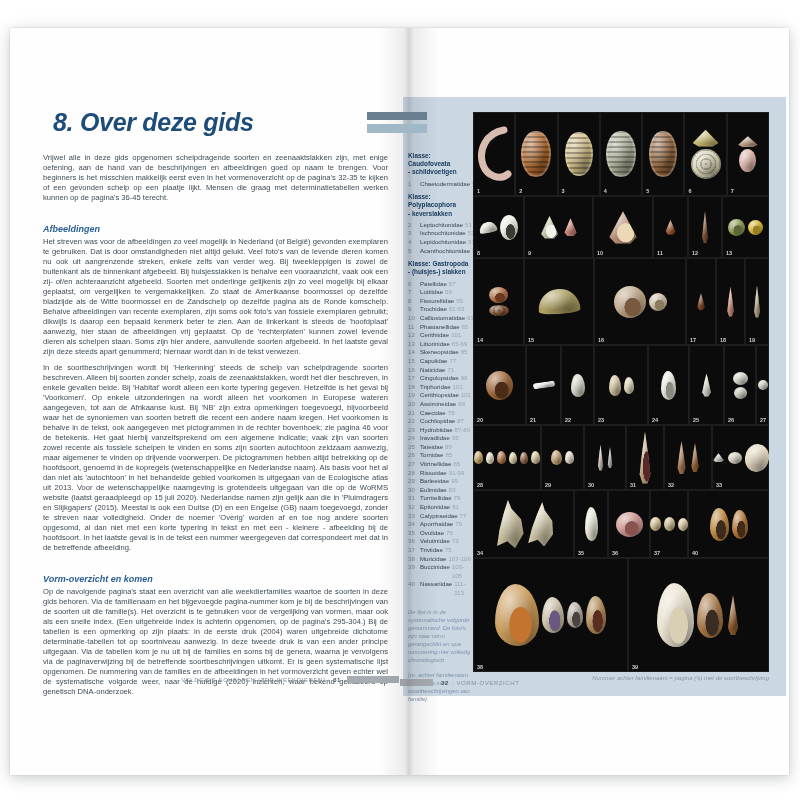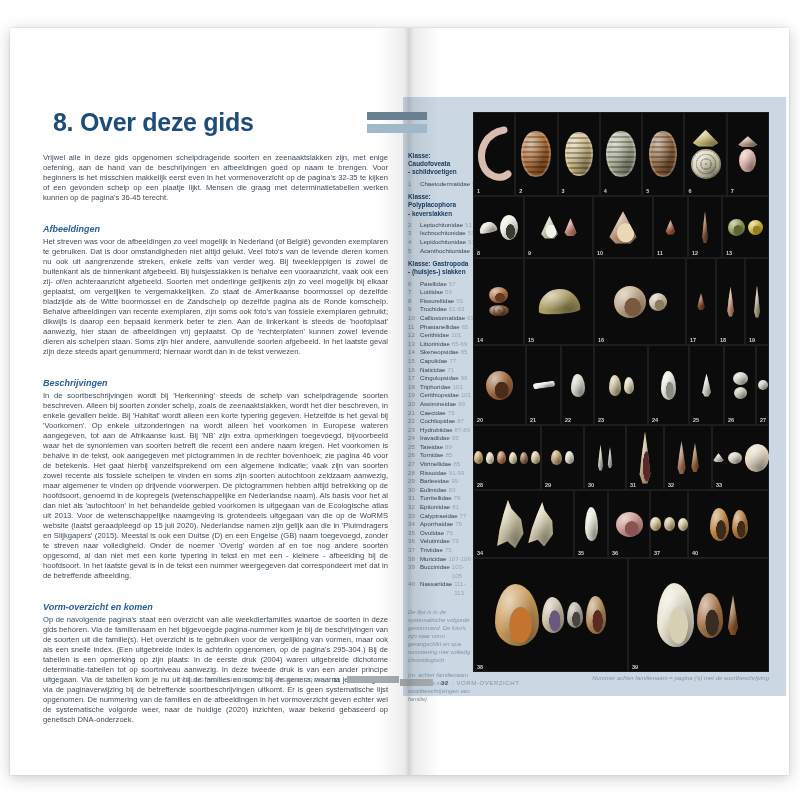--- a/index.html
+++ b/index.html
@@ -15,21 +15,21 @@
   }
   .page{position:relative;box-sizing:border-box;}
   .page-left{width:389px;height:100%;padding:80px 11px 0 33px;}
   .page-right{width:390px;height:100%;}
   .gutter-shadow{
     position:absolute;left:369px;top:0;width:60px;height:100%;pointer-events:none;z-index:30;
     background:linear-gradient(90deg,rgba(0,0,0,0) 0%,rgba(0,0,0,.07) 42%,rgba(60,60,70,.22) 50%,rgba(0,0,0,.07) 58%,rgba(0,0,0,0) 100%);
   }
   
   .chapter-title{
-    font-size:25px;font-weight:bold;color:#1d4c78;margin:0 0 16px 10px;letter-spacing:-.3px;
+    font-size:25px;font-weight:bold;color:#1d4c78;margin:0 0 16px 10px;letter-spacing:-.3px;font-style:italic;
   }
   .bodytext{
     font-size:7.6px;line-height:10px;color:#3f4c57;text-align:justify;margin:0 0 6px 0;
   }
   .subhead{
     font-size:9px;font-weight:bold;font-style:italic;color:#2a6096;margin:21px 0 3px 0;
   }
   .footer-left{
     position:absolute;right:0;bottom:92px;display:flex;align-items:center;
   }
@@ -101,21 +101,20 @@
 <div class="spread">
 
   <div class="page page-left">
     <h1 class="chapter-title">8. Over deze gids</h1>
 
     <p class="bodytext">Vrijwel alle in deze gids opgenomen schelpdragende soorten en zeenaaktslakken zijn, met enige oefening, aan de hand van de beschrijvingen en afbeeldingen goed op naam te brengen. Voor beginners is het misschien makkelijk eerst even in het vormenoverzicht op de pagina's 32-35 te kijken of een gevonden schelp op een plaatje lijkt. Mensen die graag met determinatietabellen werken kunnen op de pagina's 36-45 terecht.</p>
 
     <h2 class="subhead">Afbeeldingen</h2>
     <p class="bodytext">Het streven was voor de afbeeldingen zo veel mogelijk in Nederland (of België) gevonden exemplaren te gebruiken. Dat is door omstandigheden niet altijd gelukt. Veel foto's van de levende dieren komen nu ook uit aangrenzende streken, enkele zelfs van verder weg. Bij tweekleppigen is zowel de buitenkant als de binnenkant afgebeeld. Bij huisjesslakken is behalve een vooraanzicht, vaak ook een zij- of/en achteraanzicht afgebeeld. Soorten met onderlinge gelijkenis zijn zo veel mogelijk bij elkaar geplaatst, om vergelijken te vergemakkelijken. Zo staat de Amerikaanse boormossel op dezelfde bladzijde als de Witte boormossel en de Zandschelp op dezelfde pagina als de Ronde komschelp. Behalve afbeeldingen van recente exemplaren, zijn soms ook foto's van fossiele exemplaren gebruikt; dikwijls is daarop een bepaald kenmerk beter te zien. Aan de linkerkant is steeds de 'hoofdplaat' aanwezig, hier staan de afbeeldingen vrij geplaatst. Op de 'rechterplaten' kunnen zowel levende dieren als schelpen staan. Soms zijn hier andere, aanvullende soorten afgebeeld. In het laatste geval zijn deze steeds apart genummerd; hiernaar wordt dan in de tekst verwezen.</p>
 
-    <h2 class="subhead">Beschrijvingen</h2>
     <p class="bodytext">In de soortbeschrijvingen wordt bij 'Herkenning' steeds de schelp van schelpdragende soorten beschreven. Alleen bij soorten zonder schelp, zoals de zeenaaktslakken, wordt het dier beschreven, in enkele gevallen beide. Bij 'Habitat' wordt alleen een korte typering gegeven. Hetzelfde is het geval bij 'Voorkomen'. Op enkele uitzonderingen na wordt alleen het voorkomen in Europese wateren aangegeven, tot aan de Afrikaanse kust. Bij 'NB' zijn extra opmerkingen toegevoegd, bijvoorbeeld waar het de synoniemen van soorten betreft die recent een andere naam kregen. Het voorkomen is behalve in de tekst, ook aangegeven met pictogrammen in de rechter bovenhoek; zie pagina 46 voor de betekenis. Het gaat hierbij vanzelfsprekend om een algemene indicatie; vaak zijn van soorten zowel recente als fossiele schelpen te vinden en soms zijn soorten autochtoon zeldzaam aanwezig, maar algemener te vinden op drijvende voorwerpen. De pictogrammen hebben altijd betrekking op de hoofdsoort, genoemd in de kopregels (wetenschappelijke en Nederlandse naam). Als basis voor het al dan niet als 'autochtoon' in het behandelde gebied voorkomen is uitgegaan van de Ecologische atlas uit 2013. Voor de wetenschappelijke naamgeving is grotendeels uitgegaan van die op de WoRMS website (laatst geraadpleegd op 15 juli 2020). Nederlandse namen zijn gelijk aan die in 'Pluimdragers en Slijkgapers' (2015). Meestal is ook een Duitse (D) en een Engelse (GB) naam toegevoegd, zonder te streven naar volledigheid. Onder de noemer 'Overig' worden af en toe nog andere soorten opgesomd, al dan niet met een korte typering in tekst en met een - kleinere - afbeelding bij de hoofdsoort. In het laatste geval is in de tekst een nummer weergegeven dat correspondeert met dat in de betreffende afbeelding.</p>
 
     <h2 class="subhead">Vorm-overzicht en komen</h2>
     <p class="bodytext">Op de navolgende pagina's staat een overzicht van alle weekdierfamilies waartoe de soorten in deze gids behoren. Via de familienaam en het bijgevoegde pagina-nummer kom je bij de beschrijvingen van de soorten uit die familie(s). Het overzicht is te gebruiken voor de vergelijking van vormen, maar ook als een snelle index. (Een uitgebreide index is achterin opgenomen, op de pagina's 295-304.) Bij de tabellen is een opmerking op zijn plaats: in de eerste druk (2004) waren uitgebreide dichotome determinatie-tabellen tot op soortniveau aanwezig. In deze tweede druk is van een ander principe uitgegaan. Via de tabellen kom je nu uit bij de families en soms bij de genera, waarna je vervolgens via de paginaverwijzing bij de betreffende soortbeschrijvingen uitkomt. Er is geen systematische lijst opgenomen. De nummering van de families en de afbeeldingen in het vormoverzicht geven echter wel de systematische volgorde weer, naar de huidige (2020) inzichten, waar bekend gebaseerd op genetisch DNA-onderzoek.</p>
 
     <div class="footer-left">
       <span class="ftext">VELDGIDS SCHELPEN (ZEE-WEEKDIEREN) :</span>
       <span class="ftext fnumber" style="margin-left:3px;">31</span>
       <span class="fbar"></span>
     </div>

